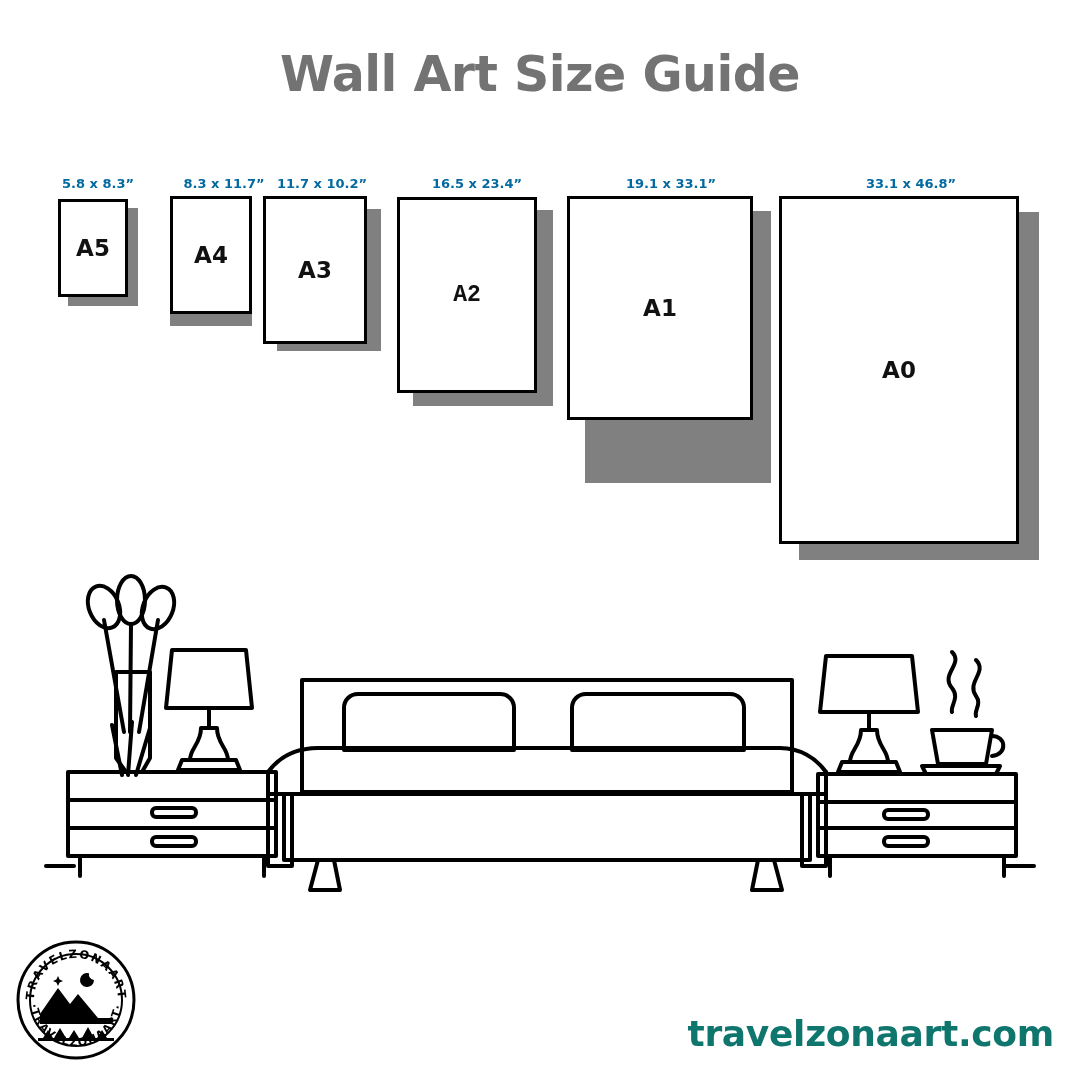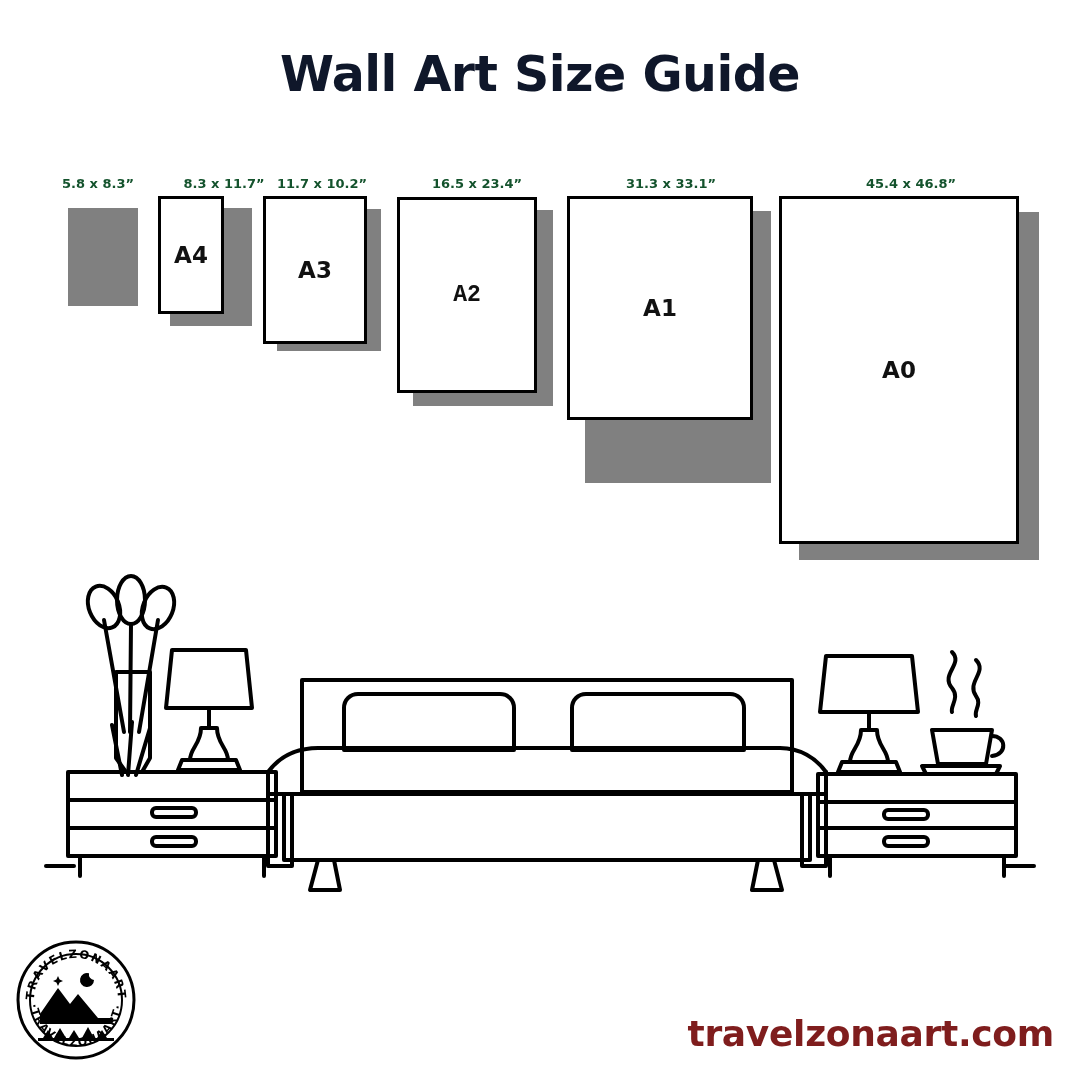--- a/index.html
+++ b/index.html
@@ -19,42 +19,42 @@
   
   #title {
     position: absolute;
     top: 46px;
     left: 0;
     width: 1080px;
     text-align: center;
     font-size: 49px;
     font-weight: 800;
     letter-spacing: -0.5px;
-    color: #0f172a;
+    color: #737373;
   }
 
   
   #frames {
     position: absolute;
     left: 0;
     top: 0;
     width: 1080px;
     height: 620px;
   }
   .frame-group {
     position: absolute;
   }
   .frame-label {
     position: absolute;
     left: 0;
     width: 100%;
     text-align: center;
     font-size: 13px;
     font-weight: 700;
-    color: #14532d;
+    color: #0369a1;
     white-space: nowrap;
   }
   .frame-shadow {
     position: absolute;
     background: #808080;
   }
   .frame-box {
     position: absolute;
     background: #ffffff;
     border: 3px solid #000000;
@@ -87,40 +87,43 @@
     height: 124px;
   }
 
   
   #website {
     position: absolute;
     right: 26px;
     bottom: 26px;
     font-size: 36px;
     font-weight: 700;
-    color: #7f1d1d;
+    color: #0f766e;
     letter-spacing: -0.3px;
   }
 </style>
 </head>
 <body>
 
 <div id="title">Wall Art Size Guide</div>
 
 <div id="frames">
 
   <div class="frame-group" style="left:58px; top:176px; width:80px; height:130px;">
     <div class="frame-label" style="top:0;">5.8 x 8.3”</div>
     <div class="frame-shadow" style="left:10px; top:32px; width:70px; height:98px;"></div>
+    <div class="frame-box" style="left:0; top:23px; width:70px; height:98px;">
+      <span class="frame-name">A5</span>
+    </div>
   </div>
 
   <div class="frame-group" style="left:158px; top:176px; width:96px; height:150px;padding-left:36px;">
     <div class="frame-label" style="top:0;">8.3 x 11.7”</div>
     <div class="frame-shadow" style="left:12px; top:32px; width:82px; height:118px;"></div>
-    <div class="frame-box" style="left:0; top:20px; width:66px; height:118px;">
+    <div class="frame-box" style="left:12px; top:20px; width:82px; height:118px;">
       <span class="frame-name">A4</span>
     </div>
   </div>
 
   <div class="frame-group" style="left:263px; top:176px; width:118px; height:208px;">
     <div class="frame-label" style="top:0;">11.7 x 10.2”</div>
     <div class="frame-shadow" style="left:14px; top:33px; width:104px; height:142px;"></div>
     <div class="frame-box" style="left:0; top:20px; width:104px; height:148px;">
       <span class="frame-name">A3</span>
     </div>
@@ -128,29 +131,29 @@
 
   <div class="frame-group" style="left:397px; top:176px; width:160px; height:260px;">
     <div class="frame-label" style="top:0;">16.5 x 23.4”</div>
     <div class="frame-shadow" style="left:16px; top:34px; width:140px; height:196px;"></div>
     <div class="frame-box" style="left:0; top:21px; width:140px; height:196px;font-family:Liberation Mono, monospace;">
       <span class="frame-name">A2</span>
     </div>
   </div>
 
   <div class="frame-group" style="left:567px; top:176px; width:208px; height:330px;">
-    <div class="frame-label" style="top:0;">31.3 x 33.1”</div>
+    <div class="frame-label" style="top:0;">19.1 x 33.1”</div>
     <div class="frame-shadow" style="left:18px; top:35px; width:186px; height:272px;"></div>
     <div class="frame-box" style="left:0; top:20px; width:186px; height:224px;">
       <span class="frame-name">A1</span>
     </div>
   </div>
 
   <div class="frame-group" style="left:779px; top:176px; width:264px; height:420px;">
-    <div class="frame-label" style="top:0;">45.4 x 46.8”</div>
+    <div class="frame-label" style="top:0;">33.1 x 46.8”</div>
     <div class="frame-shadow" style="left:20px; top:36px; width:240px; height:348px;"></div>
     <div class="frame-box" style="left:0; top:20px; width:240px; height:348px;">
       <span class="frame-name">A0</span>
     </div>
   </div>
 
 </div>
 
 <div id="scene">
   <svg width="1080" height="360" viewBox="0 0 1080 360" fill="none" stroke="#000000" stroke-width="4" stroke-linejoin="round" stroke-linecap="round">

